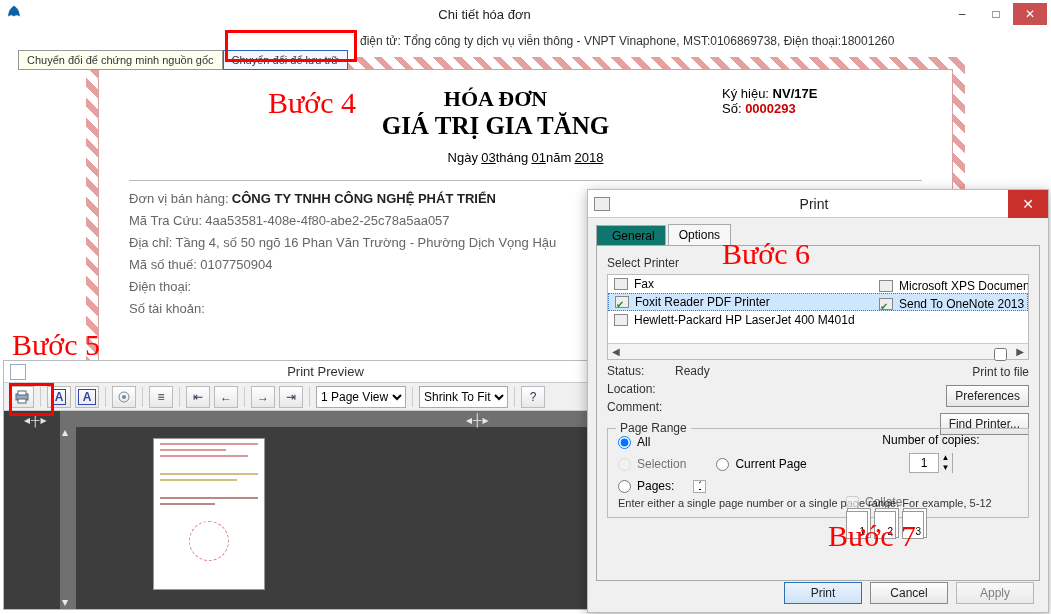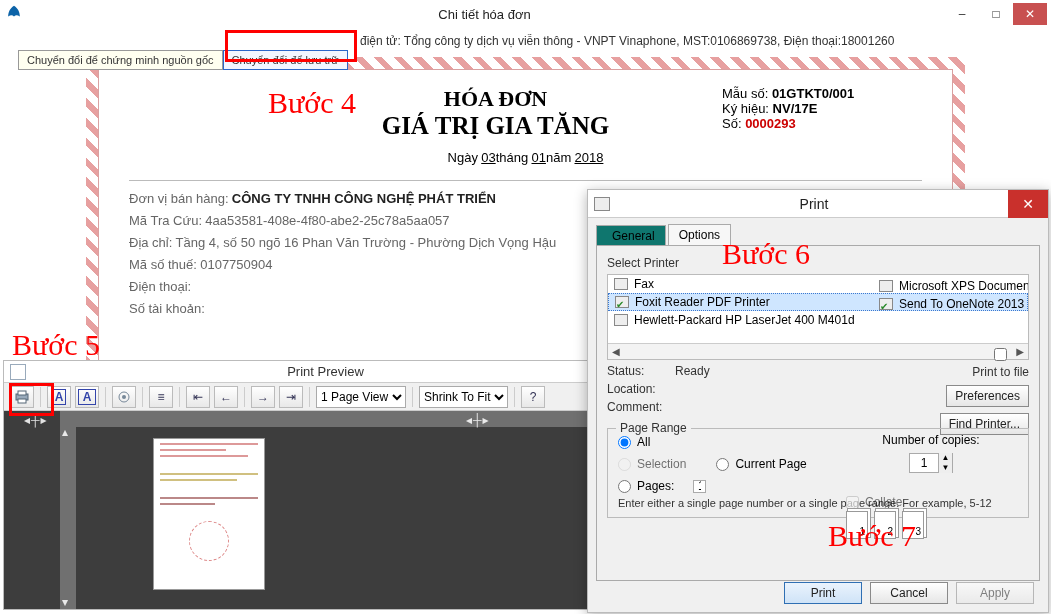--- a/index.html
+++ b/index.html
@@ -130,21 +130,20 @@
 <div class="doc-wrap">
   <div class="doc">
       <div class="doc-inner">
     <div class="doc-head">
       <div style="width:140px"></div>
       <div class="center">
         <div class="t1">HÓA ĐƠN</div>
         <div class="t2">GIÁ TRỊ GIA TĂNG</div>
       </div>
       <div class="right">
-        <div><span>Mẫu số:</span> <span class="bold">01GTKT0/001</span></div>
         <div><span>Ký hiệu:</span> <span class="bold">NV/17E</span></div>
         <div><span>Số:</span> <span class="red">0000293</span></div>
       </div>
     </div>
     <div class="doc-date">
       <span>Ngày</span>&nbsp;<span class="u">03</span><span>tháng</span>&nbsp;<span class="u">01</span><span>năm</span>&nbsp;<span class="u">2018</span>
     </div>
     <div class="hr"></div>
     <div class="fld"><span>Đơn vị bán hàng:</span> <b>CÔNG TY TNHH CÔNG NGHỆ PHÁT TRIỂN</b></div>
     <div class="fld"><span>Mã Tra Cứu:</span> <span>4aa53581-408e-4f80-abe2-25c78a5aa057</span></div>

